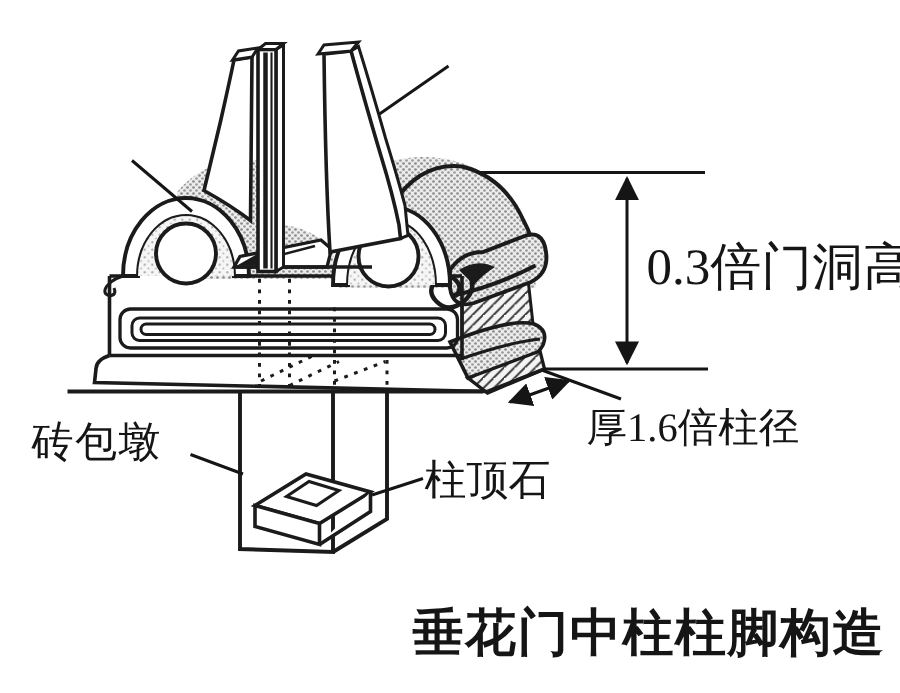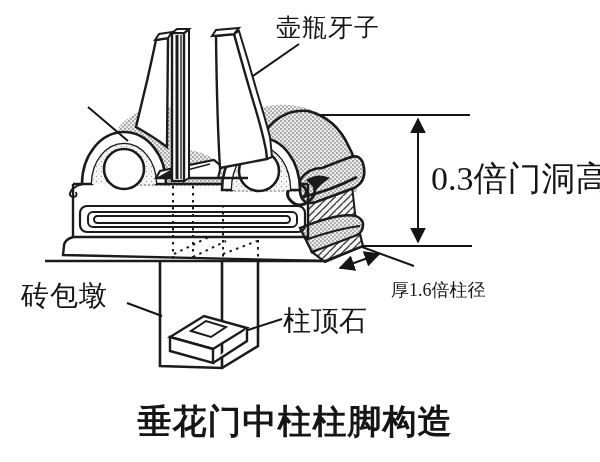--- a/index.html
+++ b/index.html
@@ -5,24 +5,24 @@
   html,body{margin:0;padding:0;background:#888;}
   #stage{
     position:relative;width:600px;height:462px;background:#ffffff;overflow:hidden;
     font-family:"Liberation Serif","DejaVu Serif",serif;color:#151515;
   }
   #stage svg{position:absolute;left:0;top:0;}
   .lbl{position:absolute;white-space:nowrap;color:#151515;line-height:1.1;}
   .lbl-gundunshi {left:16px; top:72px; font-size:28px;letter-spacing:1px;}
   .lbl-huping    {left:276px;top:14px; font-size:25px;letter-spacing:1px;}
   .lbl-heightdim {left:431px;top:160px;font-size:34px;}
-  .lbl-thickdim  {left:391px;top:271px;font-size:18px;margin-top:10px;}
+  .lbl-thickdim  {left:391px;top:271px;font-size:27px;}
   .lbl-zhuanbaodun{left:21px;top:281px;font-size:28px;letter-spacing:1px;}
   .lbl-zhudingshi{left:283px;top:306px;font-size:28px;text-align:right;}
-  .caption{position:absolute;left:0;right:10px;top:399px;text-align:center;
+  .caption{position:absolute;left:0;right:10px;top:399px;text-align:right;
            font-size:34px;letter-spacing:1px;font-weight:bold;}
 </style>
 </head>
 <body>
 
 <div id="stage">
 
 <svg width="600" height="462" viewBox="0 0 600 462">
   <defs>
     <pattern id="stip" width="4" height="4" patternUnits="userSpaceOnUse">
@@ -149,20 +149,19 @@
   </g>
 
   <g stroke="#151515" stroke-width="2">
     <path d="M88,107 L128,141"></path>
     <path d="M299,44 L253,76"></path>
     <path d="M127,303 L162,316"></path>
     <path d="M282,319 L248,330"></path>
   </g>
 </svg>
 
-<div class="lbl lbl-huping">壶瓶牙子</div>
 <div class="lbl lbl-heightdim">0.3倍门洞高</div>
 <div class="lbl lbl-thickdim">厚1.6倍柱径</div>
 <div class="lbl lbl-zhuanbaodun">砖包墩</div>
 <div class="lbl lbl-zhudingshi">柱顶石</div>
 <div class="caption">垂花门中柱柱脚构造</div>
 
 </div>
 
 </body></html>

